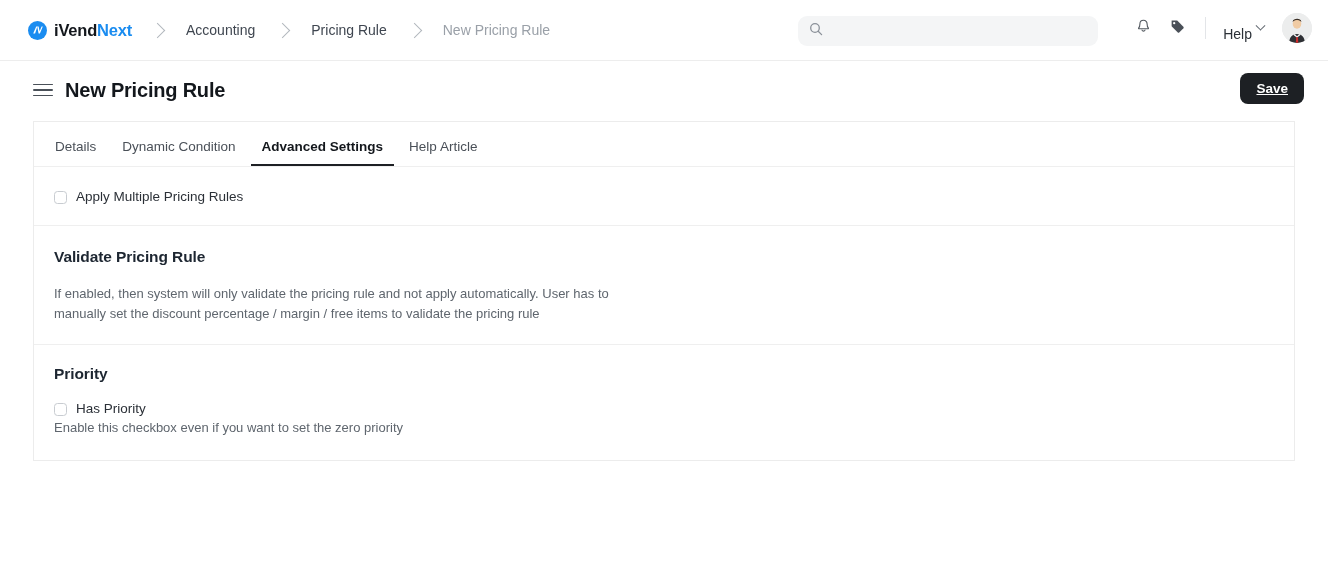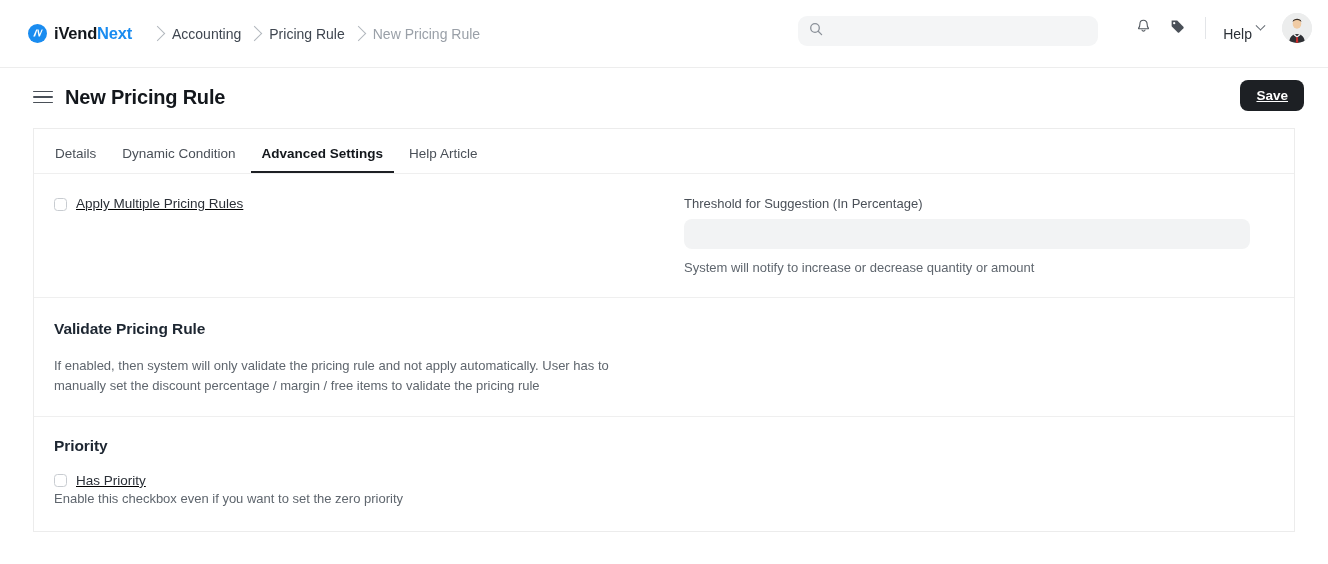--- a/index.html
+++ b/index.html
@@ -7,40 +7,40 @@
     width: 1328px; height: 564px;
     background: #ffffff;
     font-family: "Liberation Sans", sans-serif;
     -webkit-font-smoothing: antialiased;
     overflow: hidden;
   }
 
   
   .navbar {
     position: relative;
-    height: 68px;
+    height: 61px;
     border-bottom: 1px solid #ededed;
     display: flex;
     align-items: center;
     padding: 0 16px 0 28px;
   }
   .brand { display: flex; align-items: center; gap: 7px; flex-shrink: 0; }
   .brand-mark {
     width: 19px; height: 19px; border-radius: 50%;
     background: #1a8cf0;
     display: flex; align-items: center; justify-content: center;
     flex-shrink: 0;
   }
   .brand-text {
     font-size: 16.5px; font-weight: bold; letter-spacing: -0.2px;
     color: #13171c; white-space: nowrap;
   }
   .brand-text .accent { color: #1a8cf0; }
 
-  .breadcrumb { display: flex; align-items: center; margin-left: 18px; gap: 0; }
+  .breadcrumb { display: flex; align-items: center; margin-left: 18px; gap: 14px; }
   .crumb {
     font-size: 14px; color: #3f4650; padding: 0 6px;
     white-space: nowrap; line-height: 1;
   }
   .crumb.muted { color: #9aa0a8; }
   .chev {
     display: inline-block; width: 11px; height: 11px;
     border-right: 1.6px solid #b2b7be;
     border-bottom: 1.6px solid #b2b7be;
     transform: rotate(-45deg);
@@ -113,21 +113,21 @@
     line-height: 1;
   }
   .tab.active { color: #13171c; font-weight: bold; border-bottom-color: #1d2024; }
 
   .section { padding: 22px 20px 20px 20px; border-bottom: 1px solid #efefef; }
   .section:last-child { border-bottom: none; }
   .row2 { display: flex; }
   .col { width: 50%; padding: 0 24px 0 0; }
   .col.right { padding-left: 20px; }
 
-  .cb-row { display: flex; align-items: center; gap: 9px; text-decoration: underline; }
+  .cb-row { display: flex; align-items: center; gap: 9px; }
   .cbox {
     width: 13px; height: 13px; flex-shrink: 0;
     border: 1px solid #c8ccd1; border-radius: 3.5px;
     background: #ffffff; cursor: pointer;
   }
   .cb-label { font-size: 13.5px; color: #2b3037; line-height: 1.2; }
 
   .field-label { font-size: 13px; color: #4a5058; margin-bottom: 8px; }
   .field-input {
     width: 100%; height: 30px;
@@ -237,25 +237,20 @@
   </div>
 
   <div class="section">
     <div class="row2">
       <div class="col">
         <div class="cb-row">
           <span class="cbox"></span>
           <span class="cb-label">Apply Multiple Pricing Rules</span>
         </div>
       </div>
-      <div class="col right">
-        <div class="field-label">Threshold for Suggestion (In Percentage)</div>
-        <input class="field-input" type="text" value="" placeholder="" style="">
-        <div class="field-help">System will notify to increase or decrease quantity or amount</div>
-      </div>
     </div>
   </div>
 
   <div class="section">
     <div class="section-title">Validate Pricing Rule</div>
     <div class="desc">If enabled, then system will only validate the pricing rule and not apply automatically. User has to manually set the discount percentage / margin / free items to validate the pricing rule</div>
   </div>
 
   <div class="section compact">
     <div class="section-title">Priority</div>

